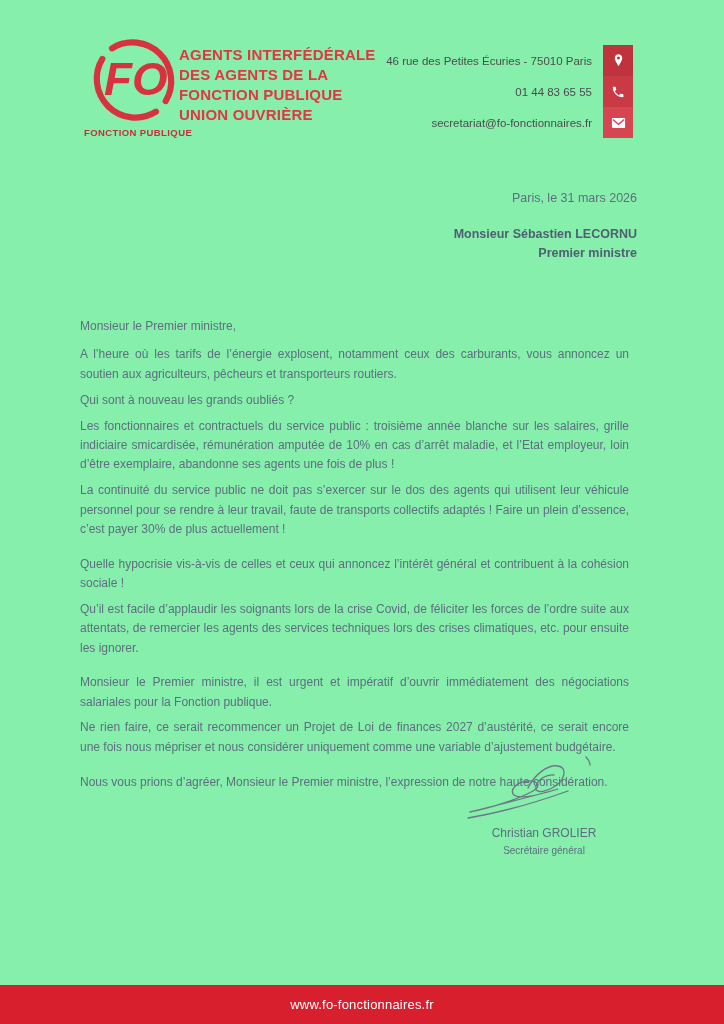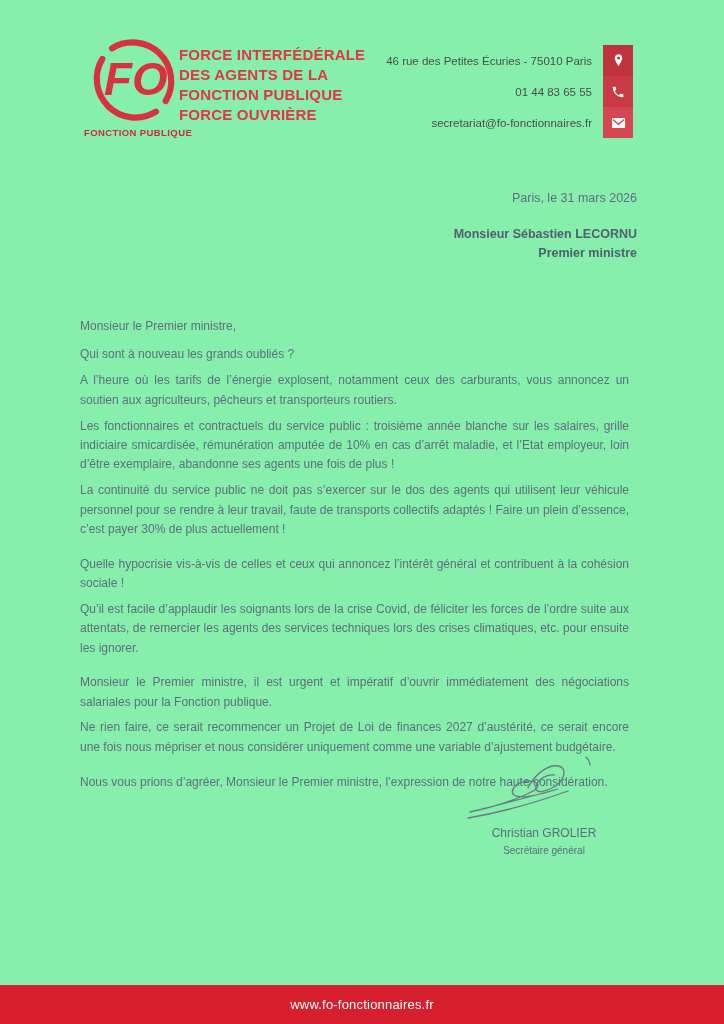--- a/index.html
+++ b/index.html
@@ -81,24 +81,24 @@
   <div class="logo">
     <svg width="88" height="88" viewBox="0 0 100 100">
       <path d="M 25 14 A 44 44 0 0 1 86 74" fill="none" stroke="#d8323e" stroke-width="7" stroke-linecap="round"></path>
       <path d="M 75 86 A 44 44 0 0 1 14 26" fill="none" stroke="#d8323e" stroke-width="7" stroke-linecap="round"></path>
       <text x="52" y="67" text-anchor="middle" font-family="Liberation Sans, sans-serif" font-size="52" font-weight="bold" font-style="italic" fill="#d8323e">FO</text>
     </svg>
     <div class="logo-sub">FONCTION PUBLIQUE</div>
   </div>
 
   <div class="org">
-    <div>FORCE INTERFÉDÉRALE</div>
+    <div>AGENTS INTERFÉDÉRALE</div>
     <div>DES AGENTS DE LA</div>
     <div>FONCTION PUBLIQUE</div>
-    <div>FORCE OUVRIÈRE</div>
+    <div>UNION OUVRIÈRE</div>
   </div>
 
   <div class="contact">
     <div class="contact-texts">
       <div class="contact-row">46 rue des Petites Écuries - 75010 Paris</div>
       <div class="contact-row">01 44 83 65 55</div>
       <div class="contact-row">secretariat@fo-fonctionnaires.fr</div>
     </div>
     <div class="icon-bar">
       <div class="icon-cell c1">
@@ -121,22 +121,22 @@
   </div>
 
   <div class="dateline">Paris, le 31 mars 2026</div>
   <div class="recipient">
     <div>Monsieur Sébastien LECORNU</div>
     <div>Premier ministre</div>
   </div>
 
   <div class="body-text">
     <p class="greeting">Monsieur le Premier ministre,</p>
+    <p>A l’heure où les tarifs de l’énergie explosent, notamment ceux des carburants, vous annoncez un soutien aux agriculteurs, pêcheurs et transporteurs routiers.</p>
     <p>Qui sont à nouveau les grands oubliés ?</p>
-    <p>A l’heure où les tarifs de l’énergie explosent, notamment ceux des carburants, vous annoncez un soutien aux agriculteurs, pêcheurs et transporteurs routiers.</p>
     <p>Les fonctionnaires et contractuels du service public : troisième année blanche sur les salaires, grille indiciaire smicardisée, rémunération amputée de 10% en cas d’arrêt maladie, et l’Etat employeur, loin d’être exemplaire, abandonne ses agents une fois de plus !</p>
     <p>La continuité du service public ne doit pas s’exercer sur le dos des agents qui utilisent leur véhicule personnel pour se rendre à leur travail, faute de transports collectifs adaptés ! Faire un plein d’essence, c’est payer 30% de plus actuellement !</p>
     <p class="gap">Quelle hypocrisie vis-à-vis de celles et ceux qui annoncez l’intérêt général et contribuent à la cohésion sociale !</p>
     <p>Qu’il est facile d’applaudir les soignants lors de la crise Covid, de féliciter les forces de l’ordre suite aux attentats, de remercier les agents des services techniques lors des crises climatiques, etc. pour ensuite les ignorer.</p>
     <p class="gap">Monsieur le Premier ministre, il est urgent et impératif d’ouvrir immédiatement des négociations salariales pour la Fonction publique.</p>
     <p>Ne rien faire, ce serait recommencer un Projet de Loi de finances 2027 d’austérité, ce serait encore une fois nous mépriser et nous considérer uniquement comme une variable d’ajustement budgétaire.</p>
     <p class="closing">Nous vous prions d’agréer, Monsieur le Premier ministre, l’expression de notre haute considération.</p>
   </div>
 
   <div class="signature">

